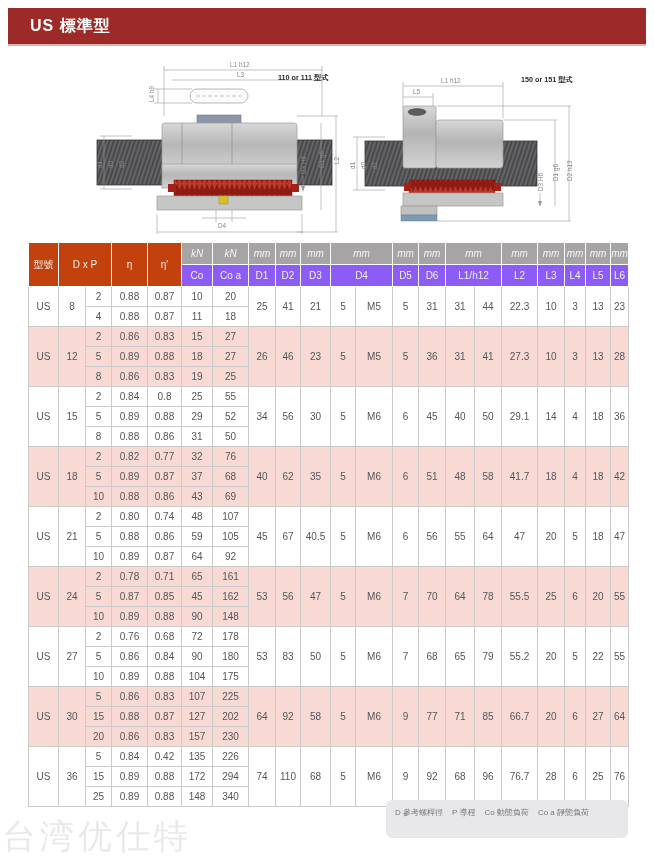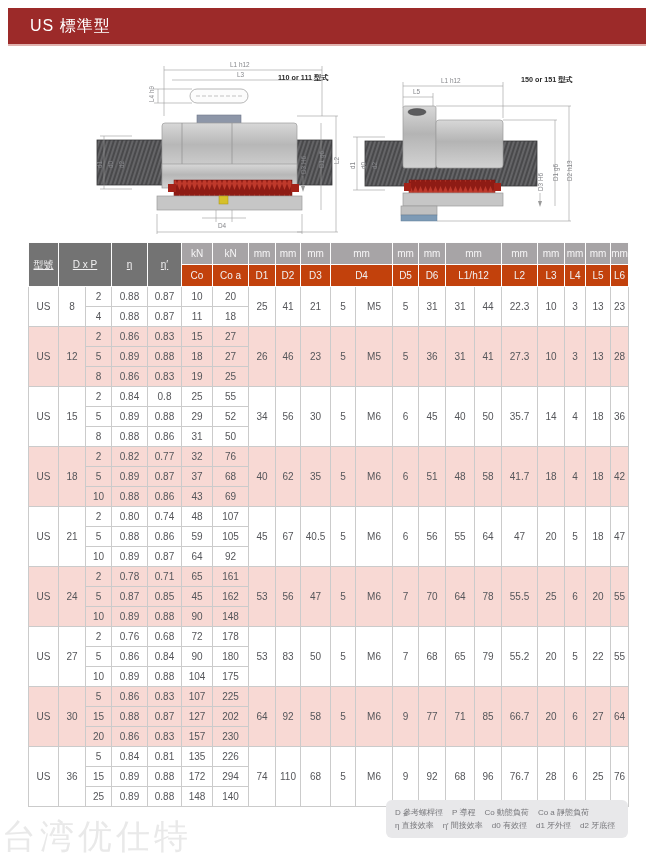--- a/index.html
+++ b/index.html
@@ -7,44 +7,44 @@
     width:654px;height:860px;position:relative;overflow:hidden;background:#ffffff;
     font-family:"Liberation Sans", sans-serif;
   }
   
   .titlebar{
     position:absolute;left:8px;top:8px;width:638px;height:36px;
     background:#9c2a29;border-bottom:2px solid #e0b2ae;box-sizing:content-box;
     display:flex;align-items:center;
   }
   .titlebar .title{
-    color:#ffffff;font-size:16px;font-weight:normal;letter-spacing:1px;padding-left:22px;
+    color:#ffffff;font-size:16px;font-weight:bold;letter-spacing:1px;padding-left:22px;
   }
   
   .diagram{position:absolute;}
   .diagram text{fill:#85868a;font-size:6.4px;font-family:"Liberation Sans",sans-serif;}
   .diagram .typelabel{fill:#2a2a2a;font-weight:bold;font-size:7.2px;}
   .diagram .dim{stroke:#9a9a9a;stroke-width:0.6;fill:none;}
   .diagram .edge{stroke:#8f8f8f;stroke-width:0.7;}
   
   table.spec{
     position:absolute;left:28px;top:242px;width:600px;
     border-collapse:collapse;table-layout:fixed;
     font-size:10px;color:#55565a;
   }
   table.spec th{
     font-weight:normal;border:1px solid #fdfdfd;height:21px;
     padding:0;text-align:center;font-size:10px;
   }
   table.spec td{
     border:1px solid #cbcbcb;height:19px;padding:0;text-align:center;background:#ffffff;
   }
-  th.head-dark{background:#737373;color:#f2f1f2;text-decoration:underline;}
-  th.unit{background:#a7a4a6;color:#f6f5f6;}
-  th.sub{background:#c2410c;color:#f2f1f2;}
+  th.head-dark{background:#c2410c;color:#f2f1f2;}
+  th.unit{background:#a7a4a6;color:#f6f5f6;font-style:italic;}
+  th.sub{background:#8b5cf6;color:#f2f1f2;}
   tr.shade td{background:#f8d9d4;}
   
   .legend{
     position:absolute;left:386px;top:800px;width:242px;height:38px;box-sizing:border-box;
     background:#e8e8ea;border-radius:6px;padding:6px 9px 0 9px;
     font-size:8px;color:#77777b;line-height:13px;white-space:nowrap;
   }
   .legend .li{margin-right:9px;}
   
   .watermark{
@@ -339,21 +339,21 @@
         <td>55</td>
         <td rowspan="3">34</td>
         <td rowspan="3">56</td>
         <td rowspan="3">30</td>
         <td rowspan="3">5</td>
         <td rowspan="3">M6</td>
         <td rowspan="3">6</td>
         <td rowspan="3">45</td>
         <td rowspan="3">40</td>
         <td rowspan="3">50</td>
-        <td rowspan="3">35.7</td>
+        <td rowspan="3">29.1</td>
         <td rowspan="3">14</td>
         <td rowspan="3">4</td>
         <td rowspan="3">18</td>
         <td rowspan="3">36</td>
       </tr>
       <tr>
         <td>5</td>
         <td>0.89</td>
         <td>0.88</td>
         <td>29</td>
@@ -549,21 +549,21 @@
         <td>0.86</td>
         <td>0.83</td>
         <td>157</td>
         <td>230</td>
       </tr>
       <tr>
         <td rowspan="3">US</td>
         <td rowspan="3">36</td>
         <td>5</td>
         <td>0.84</td>
-        <td>0.81</td>
+        <td>0.42</td>
         <td>135</td>
         <td>226</td>
         <td rowspan="3">74</td>
         <td rowspan="3">110</td>
         <td rowspan="3">68</td>
         <td rowspan="3">5</td>
         <td rowspan="3">M6</td>
         <td rowspan="3">9</td>
         <td rowspan="3">92</td>
         <td rowspan="3">68</td>
@@ -579,23 +579,22 @@
         <td>0.89</td>
         <td>0.88</td>
         <td>172</td>
         <td>294</td>
       </tr>
       <tr>
         <td>25</td>
         <td>0.89</td>
         <td>0.88</td>
         <td>148</td>
-        <td>140</td>
+        <td>340</td>
       </tr>
     </tbody>
 </table>
 
 <div class="legend">
   <div><span class="li">D 參考螺桿徑</span><span class="li">P 導程</span><span class="li">Co 動態負荷</span><span class="li">Co a 靜態負荷</span></div>
-  <div><span class="li">η 直接效率</span><span class="li">η′ 間接效率</span><span class="li">d0 有效徑</span><span class="li">d1 牙外徑</span><span class="li">d2 牙底徑</span></div>
 </div>
 
 <div class="watermark">台湾优仕特</div>
 
 </body></html>

